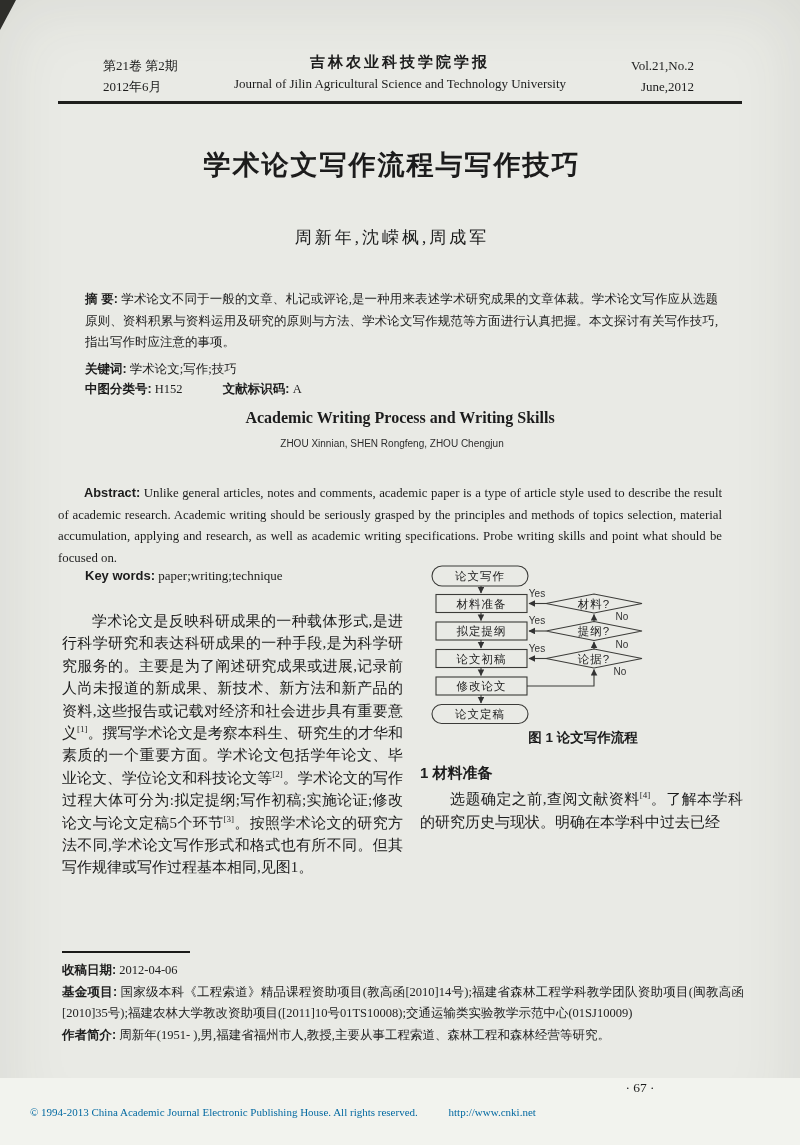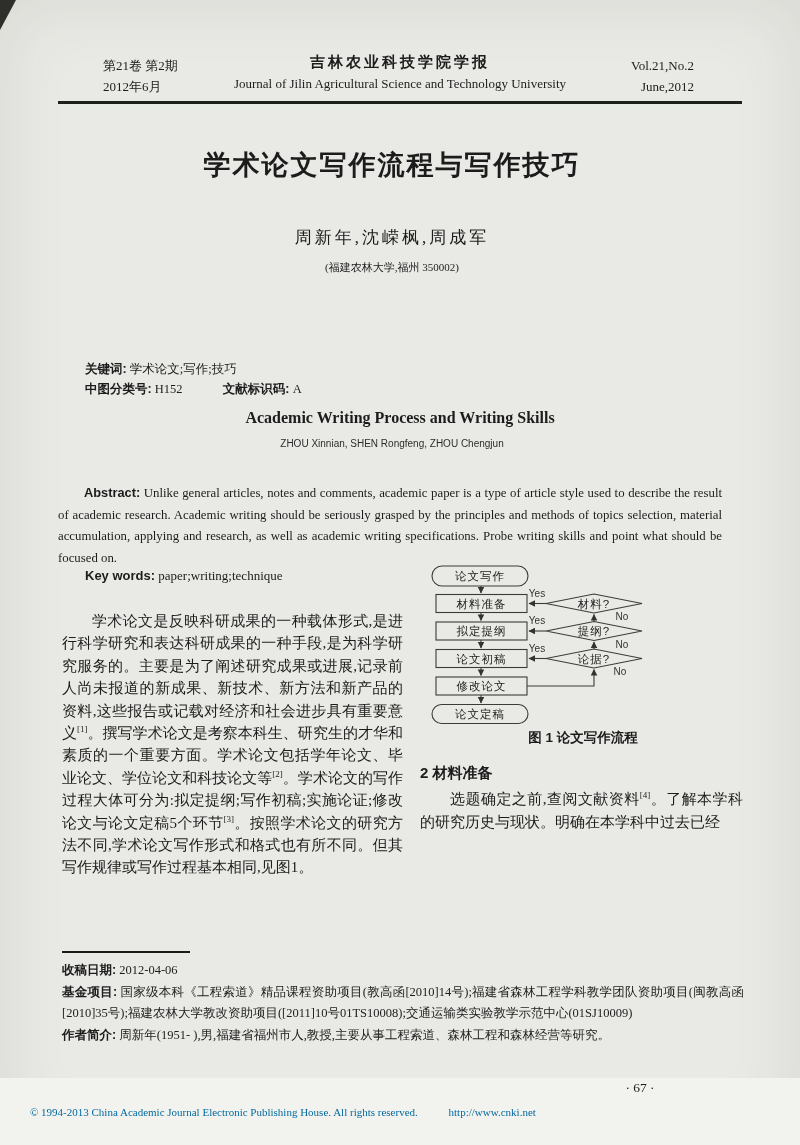--- a/index.html
+++ b/index.html
@@ -83,22 +83,25 @@
     <div class="hdr-journal-en">Journal of Jilin Agricultural Science and Technology University</div>
   </div>
   <div class="abs hdr-right">
     <div>Vol.21,No.2</div>
     <div>June,2012</div>
   </div>
   <div class="abs hdr-rule"></div>
 
   <div class="abs authors-cn">周新年,沈嵘枫,周成军</div>
   <div class="abs title-cn">学术论文写作流程与写作技巧</div>
-  <div class="abs affil-cn">(福建农林大学,福州 350002)</div>
-
+
+  <div class="abs cn-abs">
+    <span class="lbl">摘  要:</span>
+    <span>学术论文不同于一般的文章、札记或评论,是一种用来表述学术研究成果的文章体裁。学术论文写作应从选题原则、资料积累与资料运用及研究的原则与方法、学术论文写作规范等方面进行认真把握。本文探讨有关写作技巧,指出写作时应注意的事项。</span>
+  </div>
   <div class="abs kw-cn">
     <span class="lbl">关键词:</span>
     <span>学术论文;写作;技巧</span>
   </div>
   <div class="abs clc">
     <span class="lbl">中图分类号:</span>
     <span>H152</span>
     <span style="display:inline-block;width:34px;"></span>
     <span class="lbl">文献标识码:</span>
     <span>A</span>
@@ -171,21 +174,21 @@
         <text class="flow-en" x="113" y="91">Yes</text>
         <text class="flow-en" x="198" y="59">No</text>
         <text class="flow-en" x="198" y="86.5">No</text>
         <text class="flow-en" x="196" y="114">No</text>
       </g>
     </svg>
   </div>
   <div class="abs fig-caption">图 1  论文写作流程</div>
 
   <div class="abs col-right">
-    <h3>2  材料准备</h3>
+    <h3>1  材料准备</h3>
     <p>选题确定之前,查阅文献资料<sup>[4]</sup>。了解本学科的研究历史与现状。明确在本学科中过去已经</p>
   </div>
 
   <div class="abs fn-divider"></div>
   <div class="abs footnotes">
     <div>
       <span class="lbl">收稿日期:</span>
       <span>2012-04-06</span>
     </div>
     <div>

